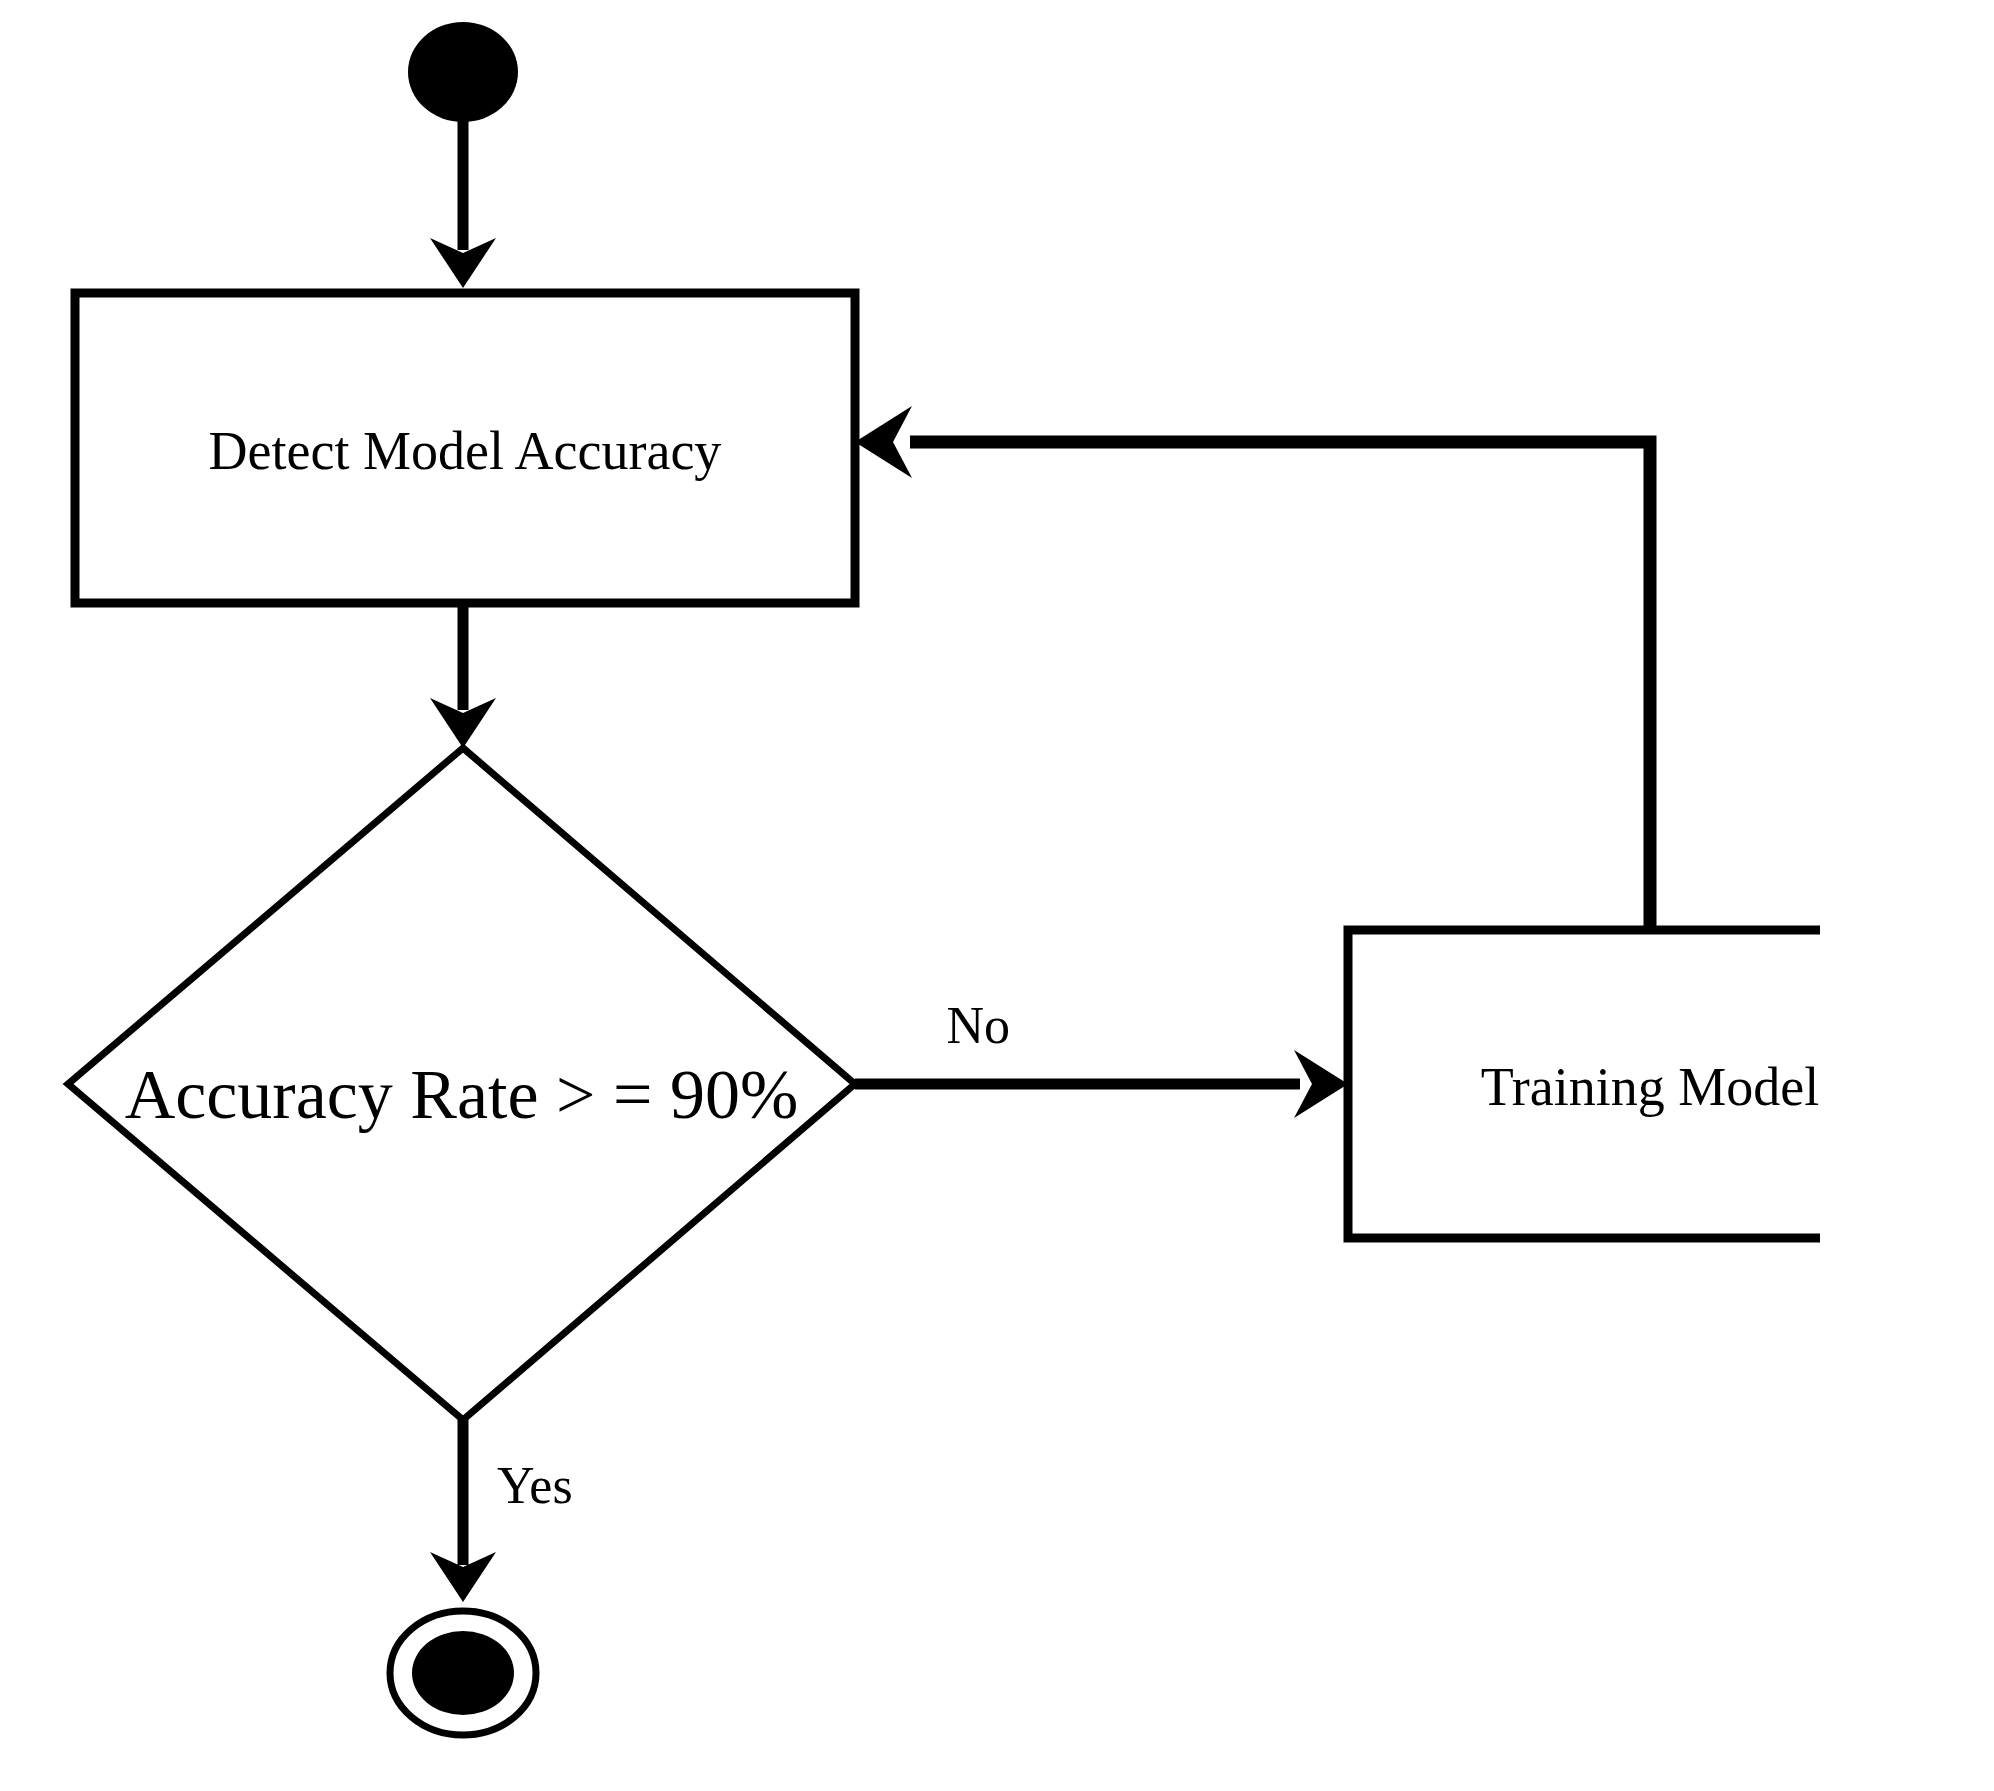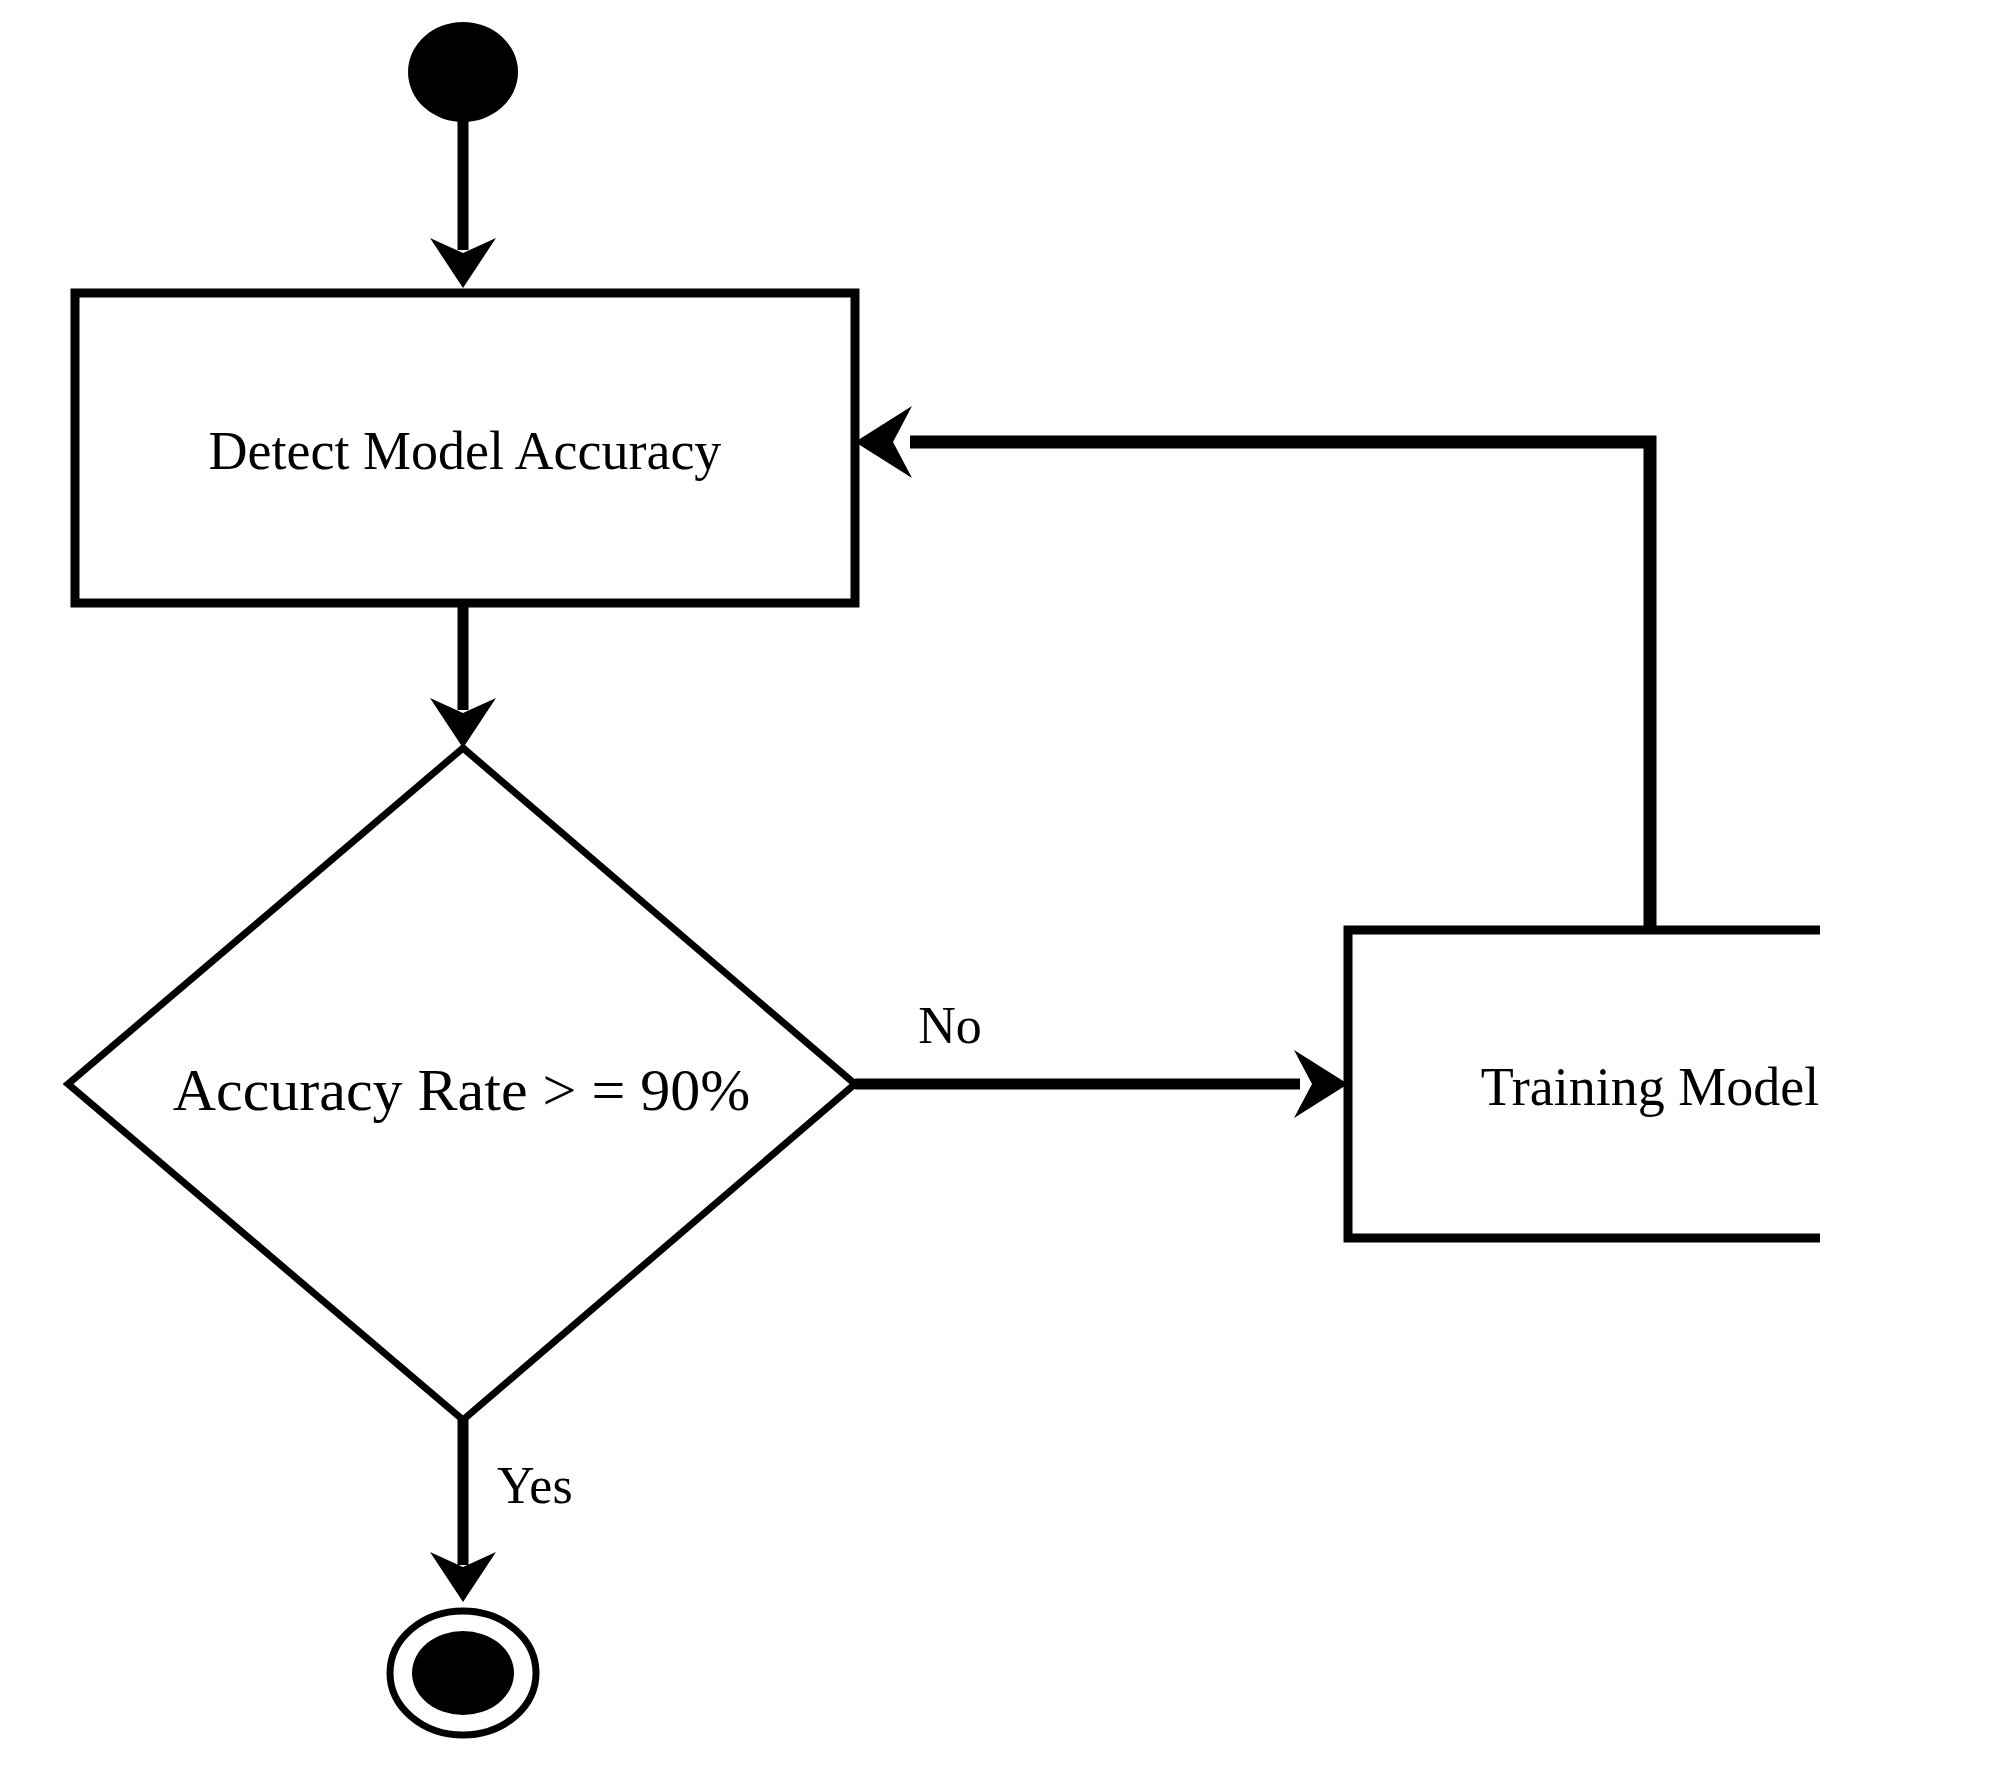--- a/index.html
+++ b/index.html
@@ -30,24 +30,25 @@
     font-family: "Liberation Serif", "DejaVu Serif", serif;
     white-space: nowrap;
     text-align: center;
     line-height: 1;
     -webkit-font-smoothing: antialiased;
   }
   .activity-label {
     font-size: 54px;
   }
   .decision-label {
-    font-size: 60px;
+    font-size: 70px;
   }
   .edge-label {
     font-size: 52px;
+    text-align: right;
   }
 </style>
 </head>
 <body>
 
 <div id="diagram-canvas">
 
   <svg id="flow-svg" viewBox="0 0 1994 1791" xmlns="http://www.w3.org/2000/svg">
 
     <ellipse cx="463" cy="72" rx="55" ry="50" fill="#000000"></ellipse>

